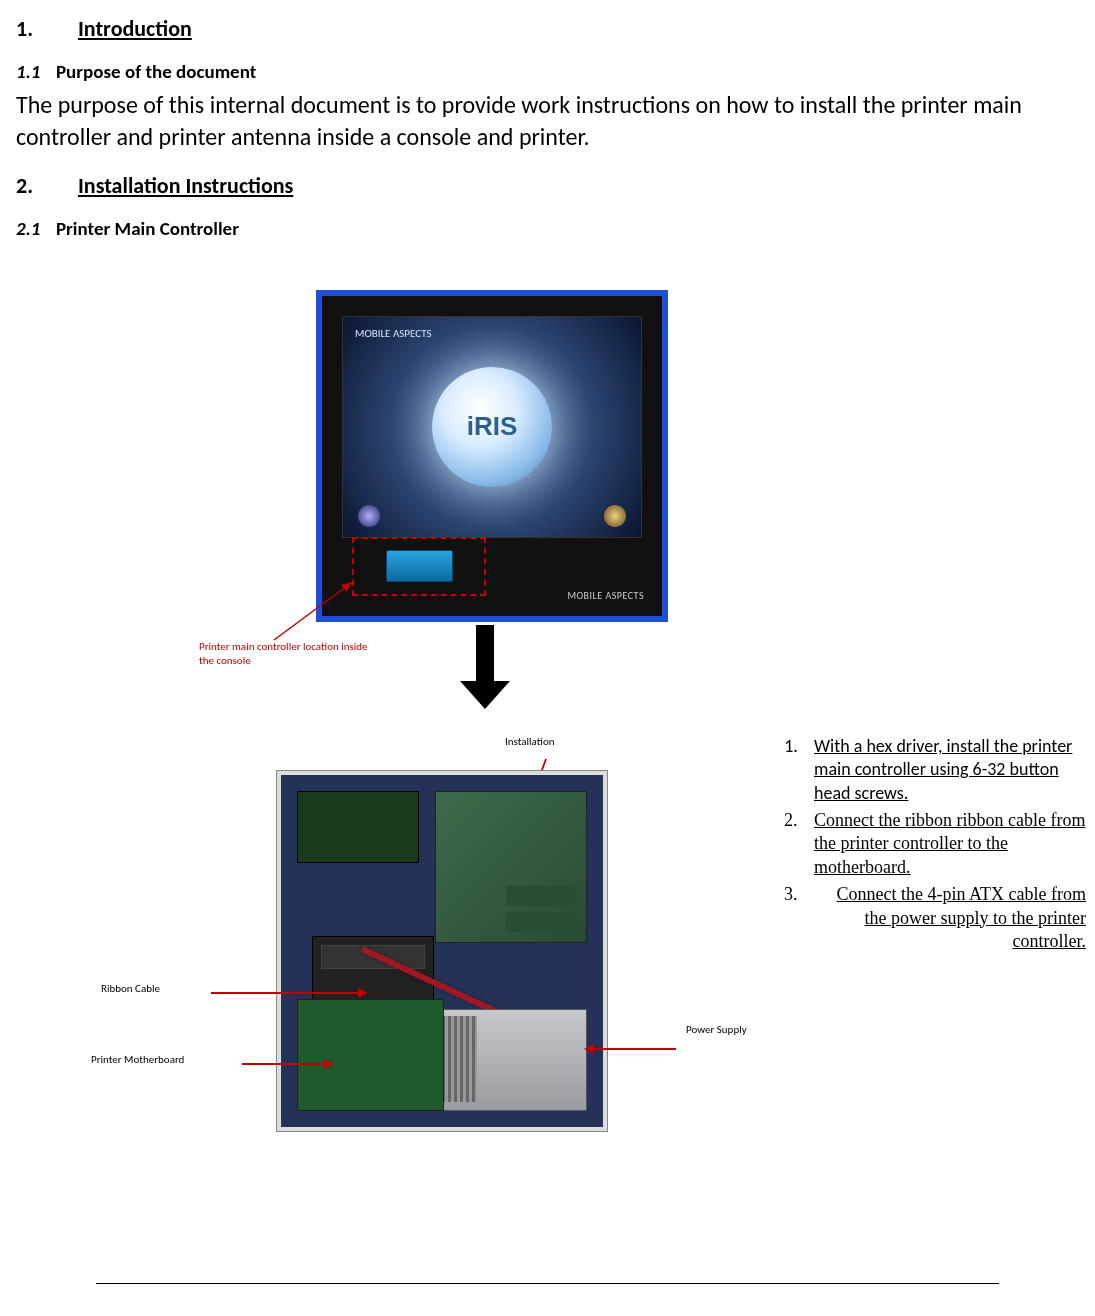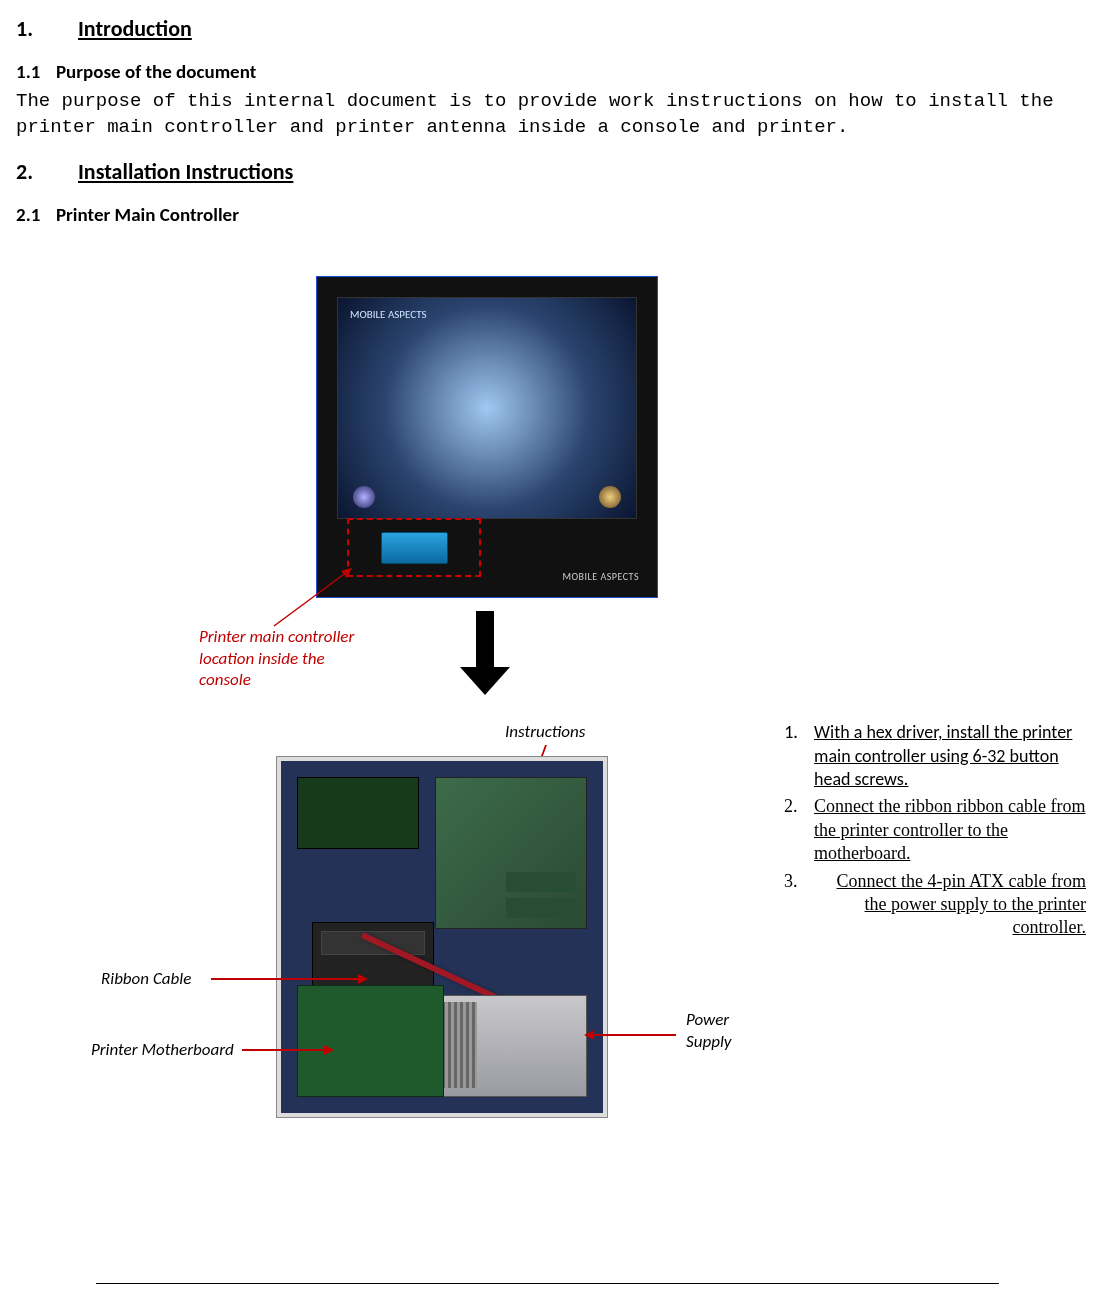--- a/index.html
+++ b/index.html
@@ -18,40 +18,39 @@
     font-weight: bold;
     margin: 3px 0 18px 0;
   }
   h1.underlined { text-decoration: underline; }
   h1 .num { display: inline-block; width: 62px; }
   h2 {
     font-size: 19px;
     font-weight: bold;
     margin: 0 0 6px 0;
   }
-  h2 .num { display: inline-block; width: 40px; }
+  h2 .num { display: inline-block; width: 40px; font-style: italic; }
   p.body {
-    font-size: 19px;
+    font-size: 24px;
     margin: 0 0 18px 0;
     line-height: 1.35;
-    font-family: Liberation Mono, monospace;
   }
   .figure-area {
     position: relative;
     width: 100%;
     height: 900px;
     margin-top: 50px;
   }
   
   .console {
     position: absolute;
     left: 300px; top: 0;
     width: 340px; height: 320px;
     background: #111;
-    border: 1px solid #1d4ed8;
+    border: 6px solid #1d4ed8;
   }
   .console .screen {
     position: absolute;
     left: 20px; top: 20px;
     right: 20px; height: 220px;
     background: radial-gradient(circle at 50% 50%, #a0c8f0 0%, #2b4570 55%, #0a1530 100%);
     border: 1px solid #333;
   }
   .console .screen .brand {
     position: absolute; top: 10px; left: 12px;
@@ -170,23 +169,22 @@
     position:absolute; left:85px; top:175px;
     width:180px; height:6px;
     background:#a01824;
     transform: rotate(25deg);
     transform-origin: left center;
     box-shadow: 0 0 4px rgba(0,0,0,0.3);
   }
   
   .lbl {
     position: absolute;
-    font-size: 17px;
+    font-size: 11px;
     line-height: 1.25;
-    font-style: italic;
   }
   .red { color: #c00000; }
   .arrow-line {
     position: absolute;
     height: 2px;
     background: #c00000;
   }
   .arrow-line::after {
     content: "";
     position: absolute;
@@ -253,20 +251,21 @@
 
 <h2 style="margin-top:10px;">
   <span class="num">2.1</span><span>Printer Main Controller</span>
 </h2>
 
 <div class="figure-area">
 
   <div class="console">
     <div class="screen">
       <div class="brand">MOBILE ASPECTS</div>
+      <div class="iris">iRIS</div>
       <div class="dot-left"></div>
       <div class="dot-right"></div>
     </div>
     <div class="dashed-box">
       <div class="bluebtn"></div>
     </div>
     <div class="logo-br">MOBILE ASPECTS</div>
   </div>
 
   <div class="lbl red" style="left:183px; top:350px; width:170px;">Printer main controller location inside the console</div>
@@ -274,21 +273,21 @@
     <defs>
         <marker id="ah1" markerWidth="8" markerHeight="8" refX="6" refY="3" orient="auto">
           <path d="M0,0 L7,3 L0,6 Z" fill="#c00000"></path>
         </marker>
       </defs>
     <line x1="8" y1="65" x2="85" y2="8" stroke="#c00000" stroke-width="1.5" marker-end="url(#ah1)"></line>
   </svg>
 
   <div class="arrow-down"></div>
 
-  <div class="lbl" style="left:489px; top:445px;">Instructions</div>
+  <div class="lbl" style="left:489px; top:445px;">Installation</div>
   <svg style="position:absolute; left:490px; top:465px; width:60px; height:80px;">
     <defs>
         <marker id="ah2" markerWidth="8" markerHeight="8" refX="6" refY="3" orient="auto">
           <path d="M0,0 L7,3 L0,6 Z" fill="#c00000"></path>
         </marker>
       </defs>
     <line x1="40" y1="4" x2="15" y2="72" stroke="#c00000" stroke-width="1.8" marker-end="url(#ah2)"></line>
   </svg>
 
   <div class="board">

